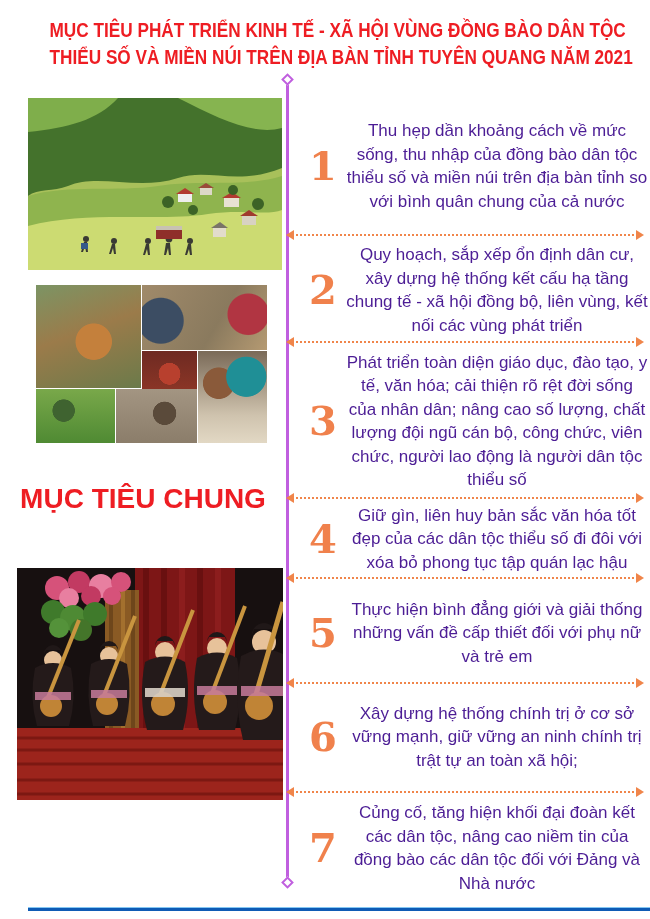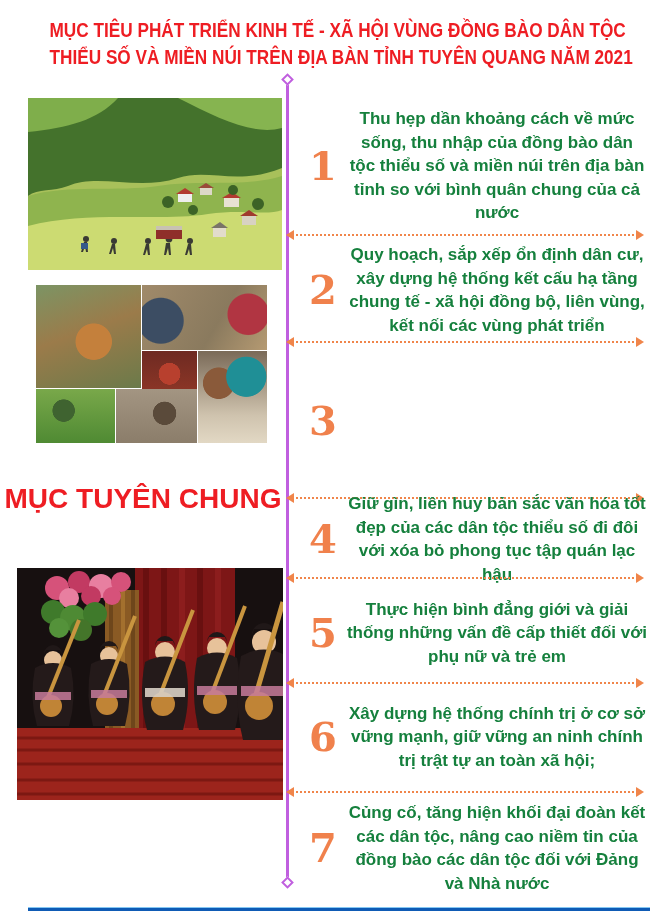--- a/index.html
+++ b/index.html
@@ -48,21 +48,21 @@
      background:radial-gradient(circle at 35% 40%, #3f6330 0 18%, transparent 19%),
                 linear-gradient(#79a84a,#4f8a33);}
   .cellF{left:80px;top:104px;width:81px;height:54px;
      background:radial-gradient(circle at 60% 45%, #5a4a3a 0 20%, transparent 21%),
                 linear-gradient(#a39582,#8b7d6a);}
 
   
   .goal{position:absolute;left:300px;width:348px;display:flex;align-items:center;}
   .goal .num{width:46px;flex:0 0 46px;text-align:center;color:#f0814c;
              font-family:"DejaVu Serif",serif;font-weight:bold;font-size:40px;line-height:1;}
-  .goal .txt{flex:1;text-align:center;color:#15803d;font-weight:bold;
+  .goal .txt{flex:1;text-align:center;color:#4c1d95;font-weight:normal;
              font-size:17px;line-height:23.5px;}
   .g1{top:104px;height:124px;}
   .g2{top:244px;height:92px;}
   .g3{top:350px;height:142px;}
   .g4{top:505px;height:68px;}
   .g5{top:593px;height:80px;}
   .g6{top:698px;height:78px;}
   .g7{top:805px;height:86px;}
 
   
@@ -133,21 +133,21 @@
 
   <div class="photo photo2">
     <div class="cell cellA"></div>
     <div class="cell cellB"></div>
     <div class="cell cellC"></div>
     <div class="cell cellD"></div>
     <div class="cell cellE"></div>
     <div class="cell cellF"></div>
   </div>
 
-  <div class="left-heading">MỤC TUYÊN CHUNG</div>
+  <div class="left-heading">MỤC TIÊU CHUNG</div>
 
   <div class="photo photo3">
     <svg width="266" height="232" viewBox="0 0 266 232">
       <rect width="266" height="232" fill="#171010"></rect>
       <rect x="118" y="0" width="100" height="165" fill="#7d1616"></rect>
       <rect x="126" y="0" width="6" height="165" fill="#691010"></rect>
       <rect x="144" y="0" width="6" height="165" fill="#691010"></rect>
       <rect x="162" y="0" width="6" height="165" fill="#8c1d1d"></rect>
       <rect x="180" y="0" width="6" height="165" fill="#691010"></rect>
       <rect x="198" y="0" width="6" height="165" fill="#8c1d1d"></rect>
@@ -229,20 +229,21 @@
   <div class="divider d1"></div>
 
   <div class="goal g2">
     <span class="num">2</span>
     <div class="txt">Quy hoạch, sắp xếp ổn định dân cư, xây dựng hệ thống kết cấu hạ tầng chung tế - xã hội đồng bộ, liên vùng, kết nối các vùng phát triển</div>
   </div>
   <div class="divider d2"></div>
 
   <div class="goal g3">
     <span class="num">3</span>
+    <div class="txt">Phát triển toàn diện giáo dục, đào tạo, y tế, văn hóa; cải thiện rõ rệt đời sống của nhân dân; nâng cao số lượng, chất lượng đội ngũ cán bộ, công chức, viên chức, người lao động là người dân tộc thiểu số</div>
   </div>
   <div class="divider d3"></div>
 
   <div class="goal g4">
     <span class="num">4</span>
     <div class="txt">Giữ gìn, liên huy bản sắc văn hóa tốt đẹp của các dân tộc thiểu số đi đôi với xóa bỏ phong tục tập quán lạc hậu</div>
   </div>
   <div class="divider d4"></div>
 
   <div class="goal g5">

